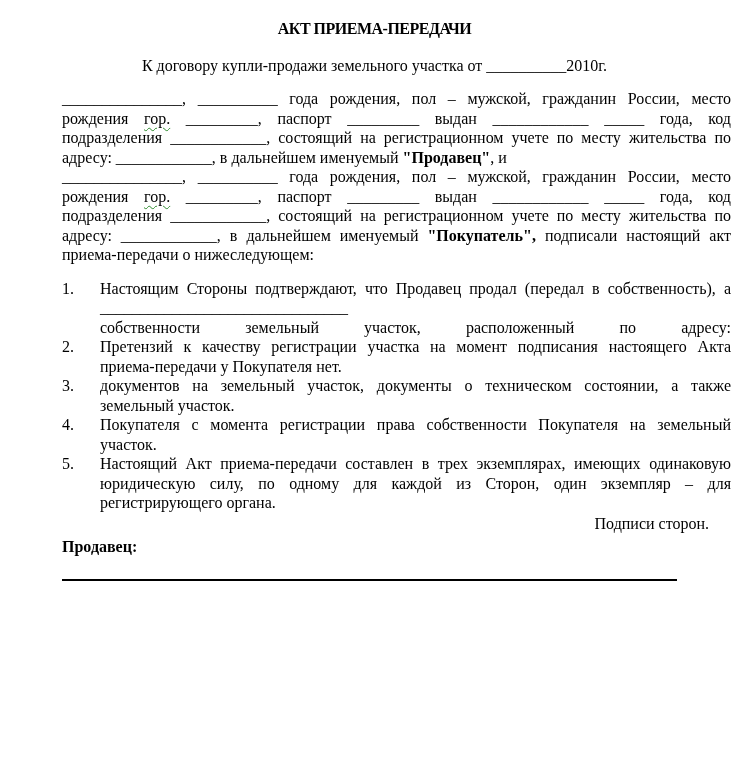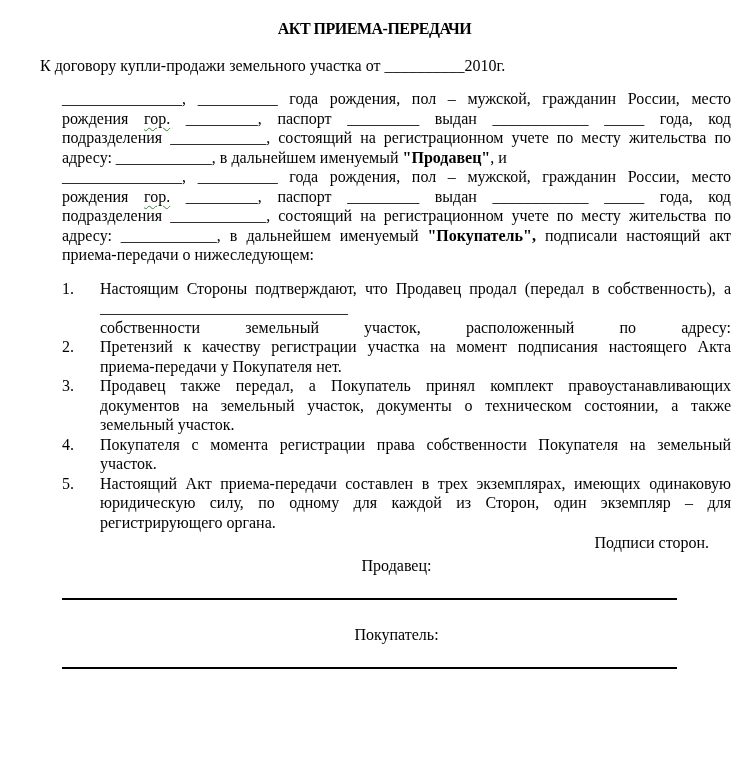--- a/index.html
+++ b/index.html
@@ -7,34 +7,34 @@
     width:749px; height:773px;
     font-family:"Liberation Serif","DejaVu Serif",serif;
     font-size:16px; line-height:19.5px; color:#000000;
   }
   .page { box-sizing:border-box; width:749px; height:716px;
           padding:18px 18px 0 62px; overflow:hidden; background:#ffffff; }
   
   .title    { position:relative; left:-22px; text-align:center;
               font-weight:bold; font-size:16px; letter-spacing:-0.5px;
               line-height:21px; margin:0 0 15px 0; }
-  .subtitle { position:relative; left:-22px; 
+  .subtitle { position:relative; left:-22px; text-align:center;
               line-height:21px; margin:16px 0 13px 0; }
   .para { margin:0; }
   .tline { text-align:left; }
   .tline.just { text-align:justify; text-align-last:justify; text-justify:inter-word; }
   .bold { font-weight:bold; }
   .squiggle { text-decoration:underline wavy #2e8b2e;
               text-decoration-thickness:1px; text-underline-offset:3px; }
   .items { margin-top:14px; }
   .item { position:relative; padding-left:38px; }
   .item .num { position:absolute; left:0; top:0; }
   .sig-heading { position:relative; left:-22px; text-align:right;
                  line-height:21px; margin-top:0; }
-  .sig-label { font-weight:normal; line-height:21px; margin-top:2px;text-align:center; }
+  .sig-label { font-weight:bold; line-height:21px; margin-top:2px; }
   .sig-block.second .sig-label { margin-top:24px; }
   .sig-line { width:615px; height:0; border-bottom:2px solid #000000; margin-top:22px; }
 </style>
 </head>
 <body>
 
 <div class="page">
 
   <div class="title">АКТ ПРИЕМА-ПЕРЕДАЧИ</div>
 
@@ -67,21 +67,20 @@
     <div class="item">
       <span class="num">2.</span>
       <div class="item-lines">
           <div class="tline just"><span>Претензий к качеству регистрации участка на момент подписания настоящего Акта</span></div>
           <div class="tline"><span>приема-передачи у Покупателя нет.</span></div>
         </div>
     </div>
     <div class="item">
       <span class="num">3.</span>
       <div class="item-lines">
-          <div class="tline just"><span>Продавец также передал, а Покупатель принял комплект правоустанавливающих</span></div>
           <div class="tline just"><span>документов на земельный участок, документы о техническом состоянии, а также</span></div>
           <div class="tline"><span>земельный участок.</span></div>
         </div>
     </div>
     <div class="item">
       <span class="num">4.</span>
       <div class="item-lines">
           <div class="tline just"><span>Покупателя с момента регистрации права собственности Покупателя на земельный</span></div>
           <div class="tline"><span>участок.</span></div>
         </div>
@@ -96,18 +95,14 @@
     </div>
   </div>
 
   <div class="sig-heading">Подписи сторон.</div>
 
   <div class="sig-block first">
     <div class="sig-label">Продавец:</div>
     <div class="sig-line"></div>
   </div>
 
-  <div class="sig-block second">
-    <div class="sig-label">Покупатель:</div>
-    <div class="sig-line"></div>
-  </div>
 
 </div>
 
 </body></html>

